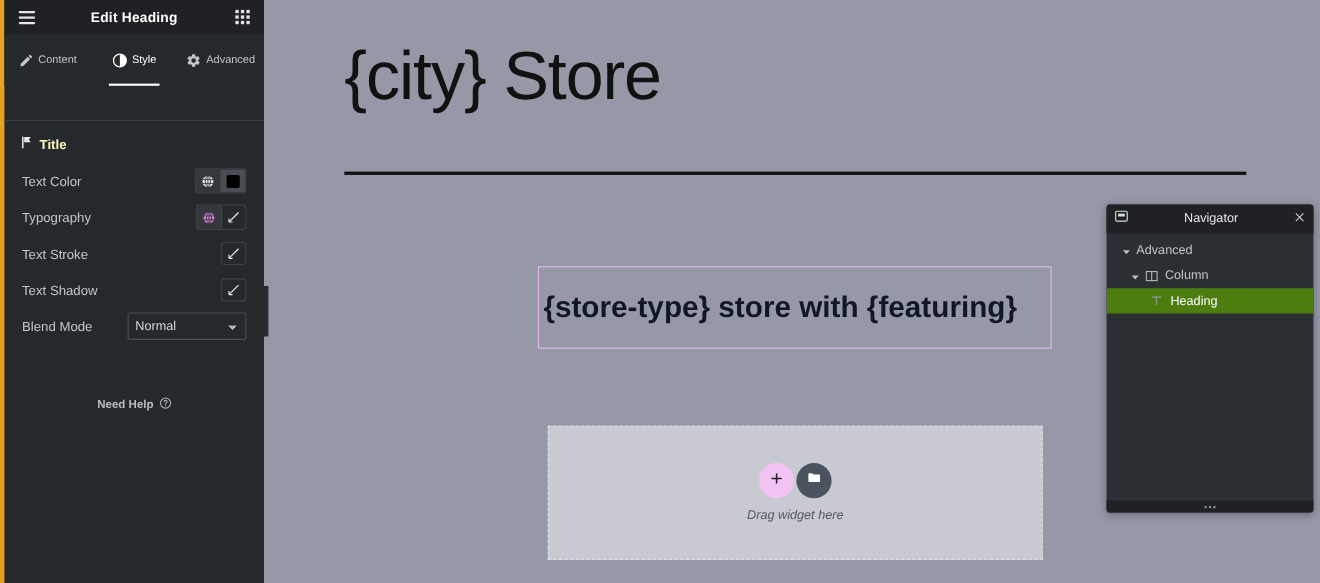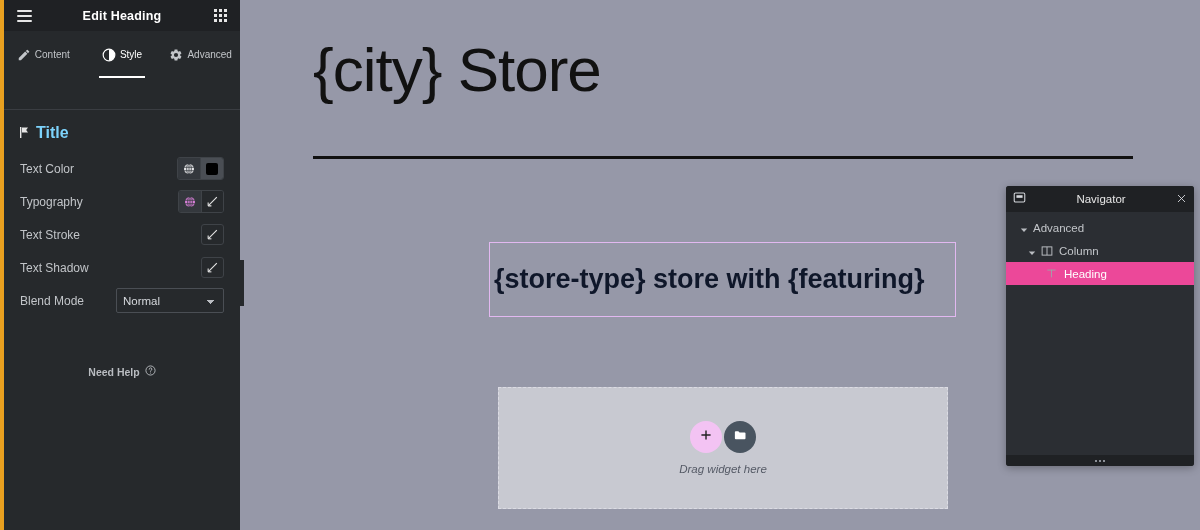--- a/index.html
+++ b/index.html
@@ -40,21 +40,21 @@
   .tab.active { color: #fff; }
   .tab.active::after { content: ""; position: absolute; left: 16px; right: 16px; bottom: 0;
     height: 2px; background: #fff; }
   .tab .ticon { height: 15px; display: flex; align-items: center; }
   .tab svg { display: block; }
   #panel-divider { height: 1px; background: #3a3d42; margin-top: 31px; flex: 0 0 1px; }
 
   
   #section-title {
     display: flex; align-items: center; gap: 7px; padding: 14px 16px 4px 16px;
-    color: #7dd3fc; font-size: 16px; font-weight: bold;
+    color: #fef9c3; font-size: 12px; font-weight: bold;
   }
   .controls { padding: 6px 16px 0 16px; }
   .ctl-row { display: flex; align-items: center; height: 33px; }
   .ctl-label { color: #c2c5c9; font-size: 12px; flex: 1; }
   .ctl-right { display: flex; align-items: center; }
 
   .btn-group { display: flex; border: 1px solid #3f4348; border-radius: 3px; overflow: hidden; }
   .gbtn { width: 22px; height: 21px; display: flex; align-items: center; justify-content: center;
     cursor: pointer; background: #34383d; }
   .gbtn.plain { background: #26292c; border-left: 1px solid #3f4348; }
@@ -120,21 +120,21 @@
     position: absolute; left: 1006px; top: 186px; width: 188px; height: 280px;
     background: #2b2e33; border-radius: 3px; display: flex; flex-direction: column;
     box-shadow: 0 2px 8px rgba(0,0,0,.3);
   }
   #nav-header { height: 26px; background: #1f2124; display: flex; align-items: center;
     padding: 0 7px; border-radius: 3px 3px 0 0; }
   #nav-title { flex: 1; text-align: center; color: #e6e6e6; font-size: 11.5px; }
   #nav-body { flex: 1; padding-top: 4px; overflow: hidden; }
   .nav-row { height: 23px; display: flex; align-items: center; color: #c2c5c9;
     font-size: 11.5px; cursor: pointer; }
-  .nav-row.selected { background: #ec4899; color: #fff; }
+  .nav-row.selected { background: #4d7c0f; color: #fff; }
   .caret { width: 8px; height: 8px; margin-right: 5px; flex: 0 0 8px; }
   #nav-footer { height: 11px; background: #1f2124; border-radius: 0 0 3px 3px;
     display: flex; align-items: center; justify-content: center; gap: 2px; cursor: pointer; }
   #nav-footer i { width: 2px; height: 2px; background: #8b8f96; display: block; }
 </style>
 </head>
 <body>
 
 <div id="app">
 

